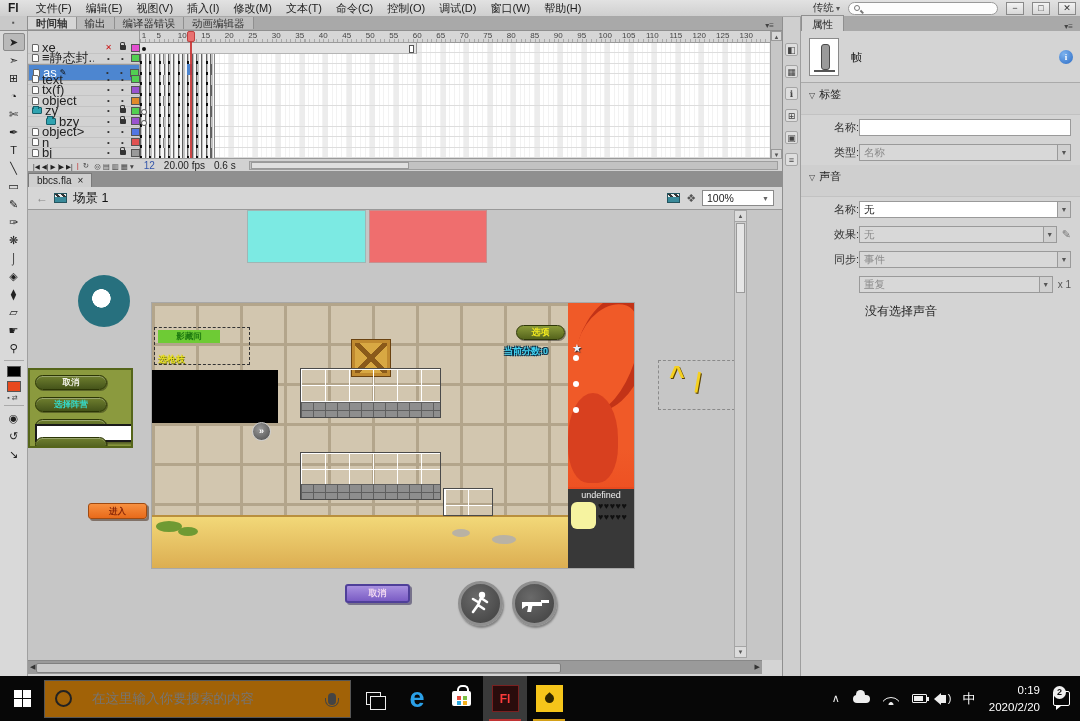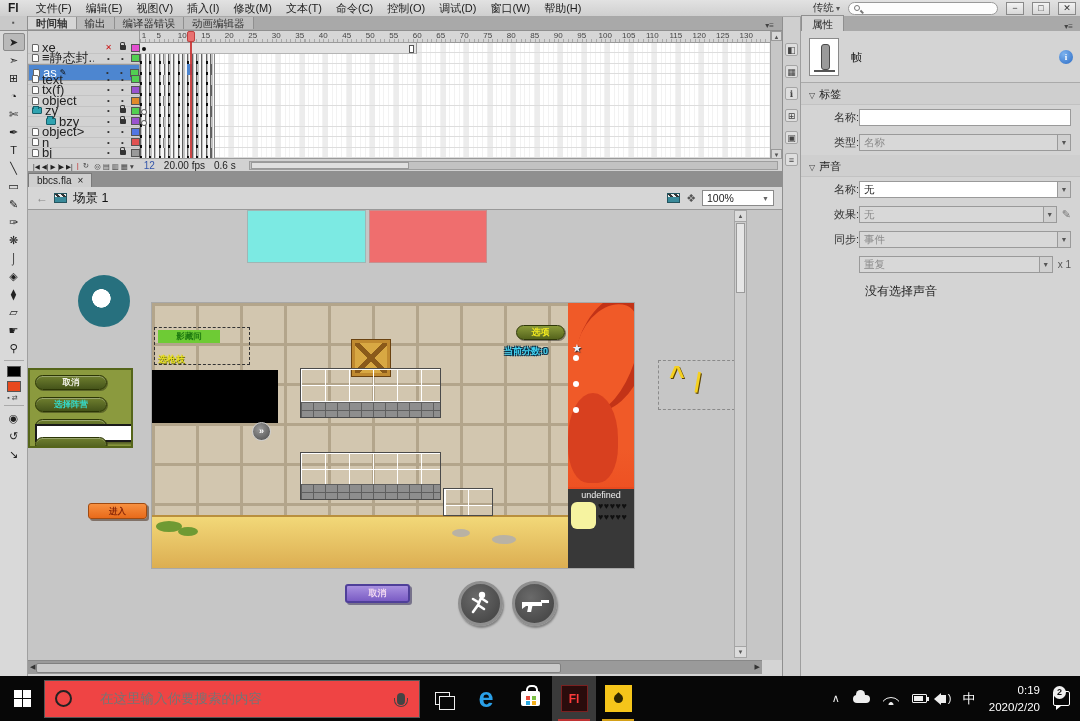--- a/index.html
+++ b/index.html
@@ -184,39 +184,39 @@
   #props{position:absolute;left:18px;top:0;width:280px;height:659px;background:#d4d4d4;}
   #props-tabbar{height:14px;background:#a9a9a9;display:flex;align-items:flex-end;}
   #props-tab{height:16px;background:#d4d4d4;padding:0 10px;font-size:10.5px;line-height:16px;border:1px solid #8f8f8f;border-bottom:none;}
   #props-menu{margin-left:auto;margin-right:8px;font-size:8px;color:#444;}
   #props-head{display:flex;align-items:center;padding:7px 8px 6px;border-bottom:1px solid #aaa;}
   #frame-thumb{width:30px;height:38px;background:#fff;border:1px solid #8a8a8a;position:relative;}
   #frame-thumb:before{content:"";position:absolute;left:11px;top:5px;width:7px;height:24px;background:#9a9a9a;border:1px solid #4a4a4a;border-radius:3px;}
   #frame-thumb:after{content:"";position:absolute;left:4px;top:31px;width:21px;height:2px;background:#555;}
   #obj-type{margin-left:12px;font-size:11px;color:#111;}
   #info-icon{margin-left:auto;width:14px;height:14px;border-radius:50%;background:radial-gradient(circle at 35% 30%,#7db3ef,#2b6bc4);color:#fff;font-size:9px;font-weight:bold;text-align:center;line-height:14px;font-family:"Liberation Serif",serif;}
-  .psec{padding:4px 8px 2px;font-size:11px;color:#222;border-bottom:1px solid #c2c2c2;background:#cfcfcf;}
+  .psec{padding:4px 8px 12px;font-size:11px;color:#222;border-bottom:1px solid #c2c2c2;background:#cfcfcf;}
   .psec .tri{font-size:8px;color:#444;margin-right:4px;}
   .prow{display:flex;align-items:center;padding:4px 10px 4px 0;}
   .plabel{width:58px;text-align:right;margin-right:0;font-size:11px;color:#333;flex:0 0 auto;}
   .pinput{flex:1;height:17px;background:#fff;border:1px solid #9a9a9a;font-size:10.5px;padding:0 3px;outline:none;}
   .sel{flex:1;height:17px;border:1px solid #9a9a9a;display:flex;align-items:center;font-size:10.5px;padding-left:4px;}
   .sel .arrow{margin-left:auto;width:13px;height:15px;border-left:1px solid #9a9a9a;font-size:7px;text-align:center;line-height:15px;color:#555;background:#d0d0d0;}
   .sel.dis{background:#d8d8d8;color:#8a8a8a;}
   .sel.en{background:#fff;color:#222;}
   .pencil{margin-left:5px;font-size:11px;color:#777;}
   .xcount{margin-left:5px;font-size:10px;color:#555;}
   #sound-note{padding:6px 0 0 64px;font-size:12px;color:#222;}
 
   
   #taskbar{position:absolute;left:0;top:676px;width:1080px;height:45px;background:#070707;display:flex;align-items:center;}
   #start{width:44px;height:45px;display:flex;align-items:center;justify-content:center;}
   .winlogo{width:17px;height:17px;display:grid;grid-template-columns:8px 8px;grid-template-rows:8px 8px;gap:1px;}
   .winlogo i{background:#fff;}
-  #searchbox{width:376px;height:38px;background:#ef4444;border:1px solid #555;display:flex;align-items:center;padding:0 10px;gap:28px;}
+  #searchbox{width:307px;height:38px;background:#a16207;border:1px solid #555;display:flex;align-items:center;padding:0 10px;gap:20px;}
   #cortana{width:17px;height:17px;border:2.5px solid #222;border-radius:50%;flex:0 0 auto;}
   #searchbox input{flex:1;border:none;outline:none;background:transparent;font-size:13.5px;color:#222;font-family:"Liberation Sans",sans-serif;}
   #mic{width:8px;height:12px;background:#444;border-radius:4px;position:relative;flex:0 0 auto;margin-right:4px;}
   #mic:after{content:"";position:absolute;left:-3px;top:5px;width:12px;height:8px;border:1.5px solid #444;border-top:none;border-radius:0 0 7px 7px;}
   .tbicon{width:44px;height:45px;display:flex;align-items:center;justify-content:center;position:relative;}
   #taskview i{width:15px;height:13px;border:1.5px solid #eee;display:block;position:relative;background:transparent;}
   #taskview i:before{content:"";position:absolute;left:3px;top:3px;width:14px;height:12px;border:1.5px solid #eee;background:#070707;}
   #edge-e{font-size:27px;font-weight:bold;color:#2aa0e8;line-height:27px;}
   .bag{width:19px;height:15px;border:2px solid #fff;border-radius:2px;position:relative;background:#fff;}
   .bag:before{content:"";position:absolute;left:3.5px;top:-8px;width:8px;height:6px;border:2px solid #fff;border-bottom:none;border-radius:5px 5px 0 0;}

